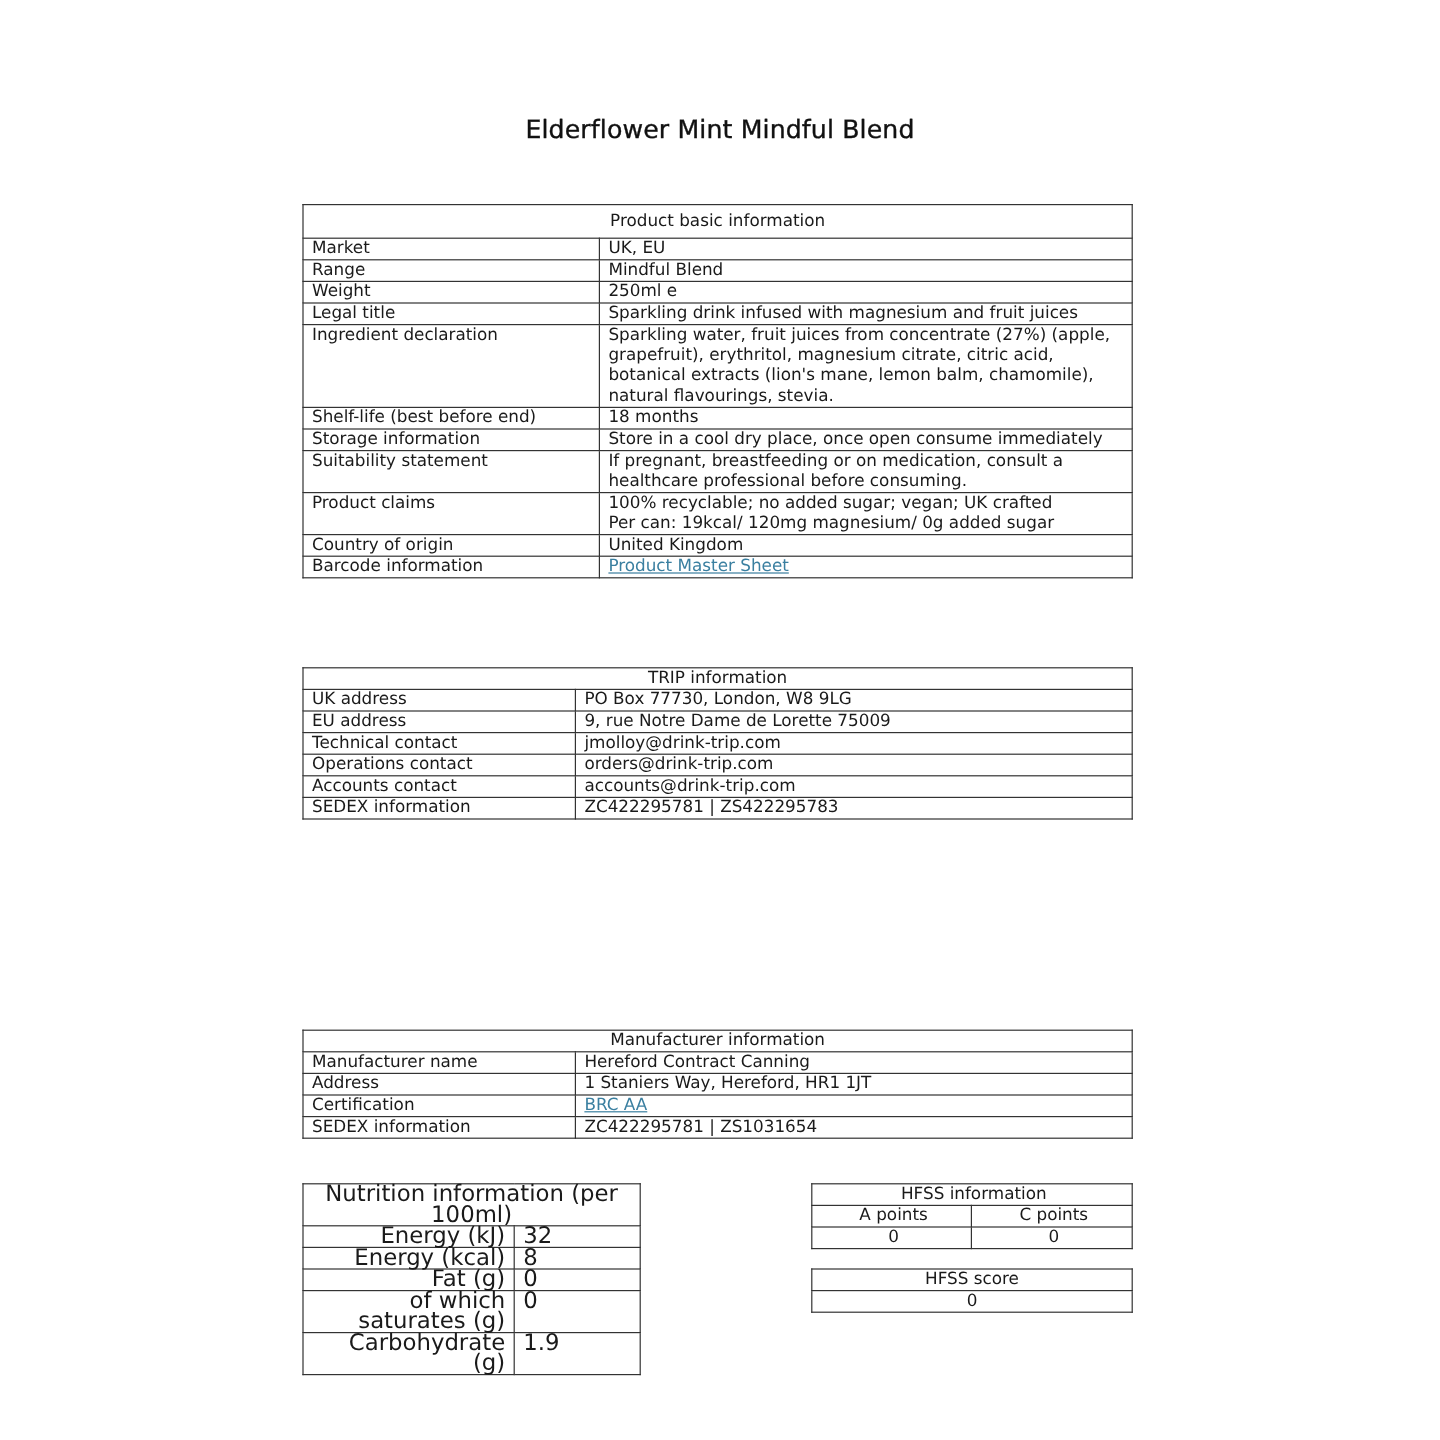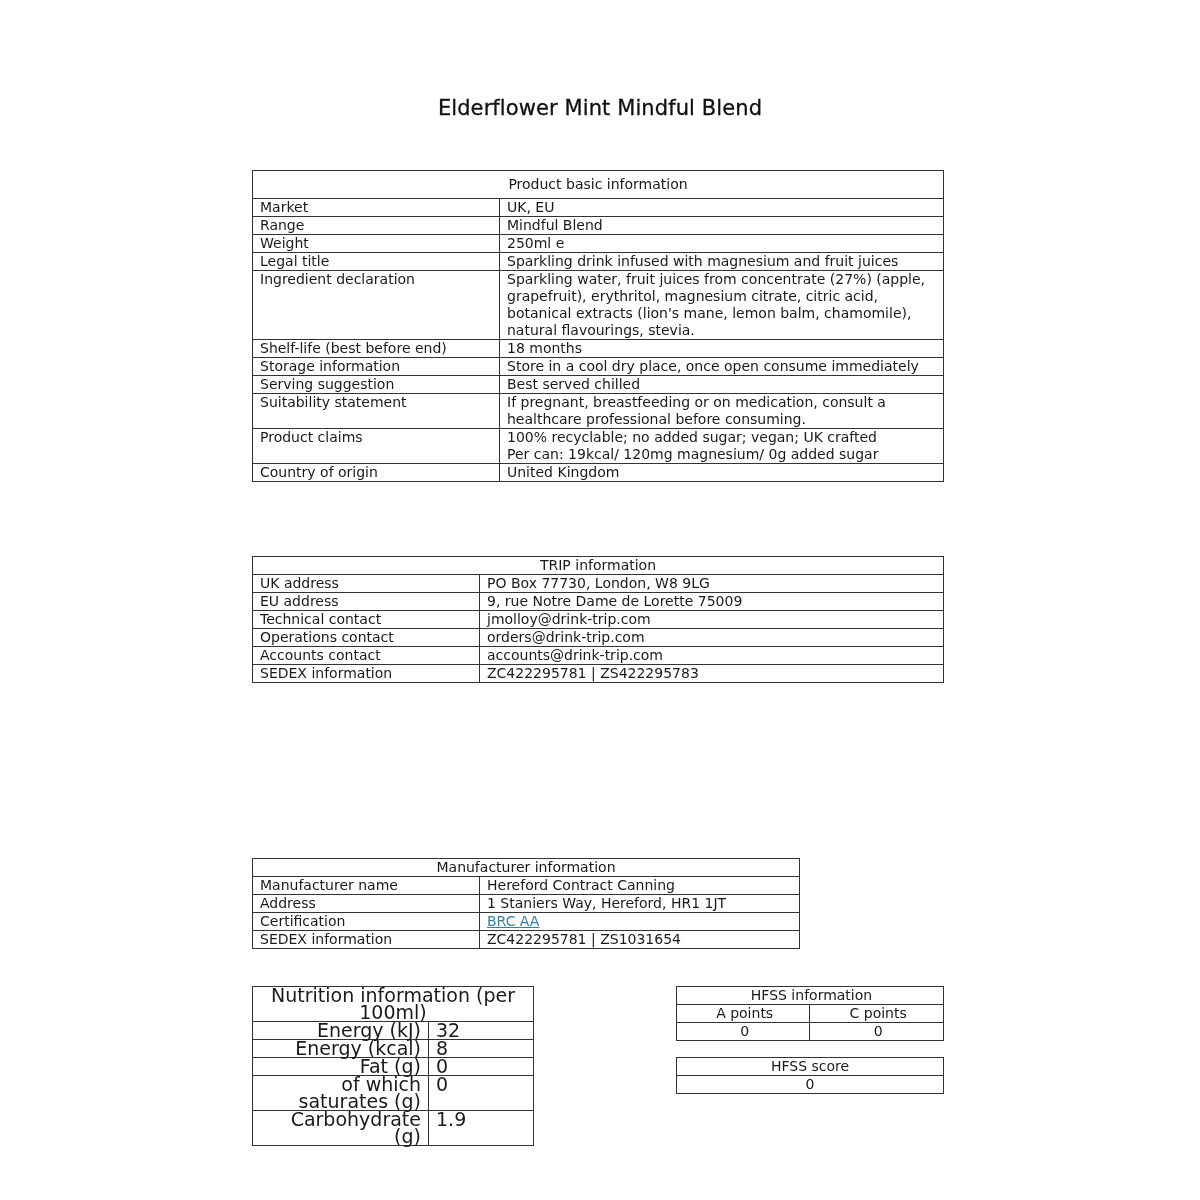--- a/index.html
+++ b/index.html
@@ -7,21 +7,21 @@
   .title { position:absolute; left:0; width:1200px; top:96px; text-align:center; font-size:21px; font-weight:normal; color:#111; letter-spacing:0.1px; -webkit-text-stroke:0.3px #111; }
   table { position:absolute; border-collapse:collapse; font-size:14px; line-height:17px; }
   td, th { border:1.5px solid #333; padding:0 7px; vertical-align:top; font-weight:normal; text-align:left; }
   th.head { text-align:center; }
   .link { color:#3a7fa0; text-decoration:underline; }
   #t-basic { left:252px; top:170px; width:692px; }
   #t-basic td.k { width:232px; }
   #t-basic th.head { height:27px; vertical-align:middle; }
   #t-trip { left:252px; top:556px; width:692px; }
   #t-trip td.k { width:212px; }
-  #t-man { left:252px; top:858px; width:548px; }
+  #t-man { left:252px; top:858px; width:692px; }
   #t-man td.k { width:212px; }
   #t-nut { left:252px; top:986px; width:282px; font-size:19px; }
   #t-nut td { text-align:right;margin-top:21px; }
   #t-nut td.v { text-align:left; width:90px; }
   #t-hfss { left:676px; top:986px; width:268px; }
   #t-hfss td, #t-hfss th { text-align:center;padding-left:10px; }
   #t-score { left:676px; top:1057px; width:268px; }
   #t-score td, #t-score th { text-align:center; }
 </style>
 </head>
@@ -56,37 +56,37 @@
       </tr>
   <tr>
         <td class="k">Shelf-life (best before end)</td>
         <td>18 months</td>
       </tr>
   <tr>
         <td class="k">Storage information</td>
         <td>Store in a cool dry place, once open consume immediately</td>
       </tr>
   <tr>
-        <td class="k">Serving suggestion</td>
-        <td>Best served chilled</td>
-      </tr>
-  <tr>
         <td class="k">Suitability statement</td>
         <td>If pregnant, breastfeeding or on medication, consult a healthcare professional before consuming.</td>
       </tr>
   <tr>
         <td class="k">Product claims</td>
         <td>
           <div>100% recyclable; no added sugar; vegan; UK crafted</div>
           <div>Per can: 19kcal/ 120mg magnesium/ 0g added sugar</div>
         </td>
       </tr>
   <tr>
         <td class="k">Country of origin</td>
         <td>United Kingdom</td>
+      </tr>
+  <tr>
+        <td class="k">Barcode information</td>
+        <td><a class="link">Product Master Sheet</a></td>
       </tr>
 </tbody>
   </table>
 
 <table id="t-trip">
   <tbody>
       <tr>
         <th class="head" colspan="2">TRIP information</th>
       </tr>
   <tr>

